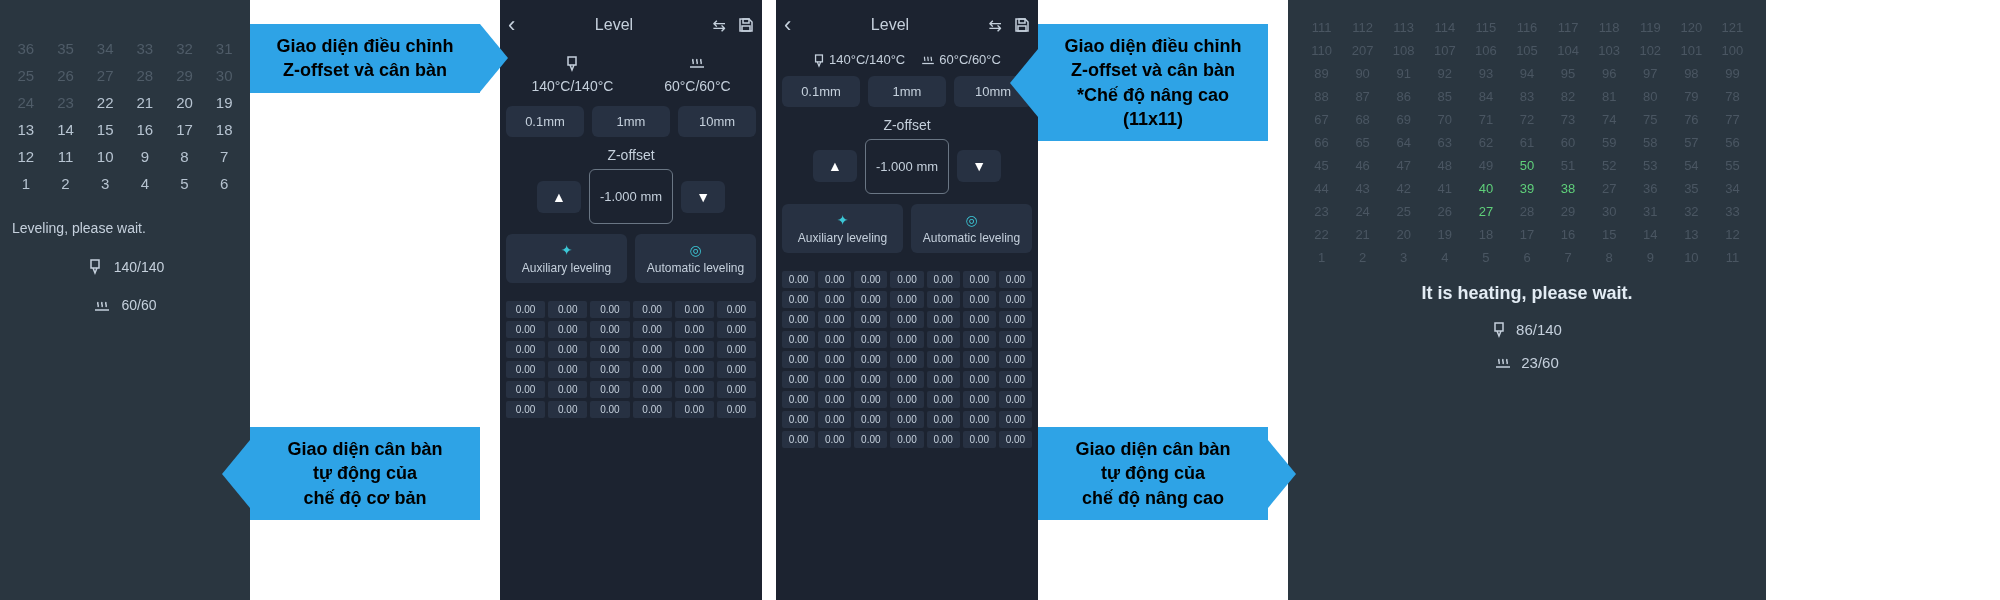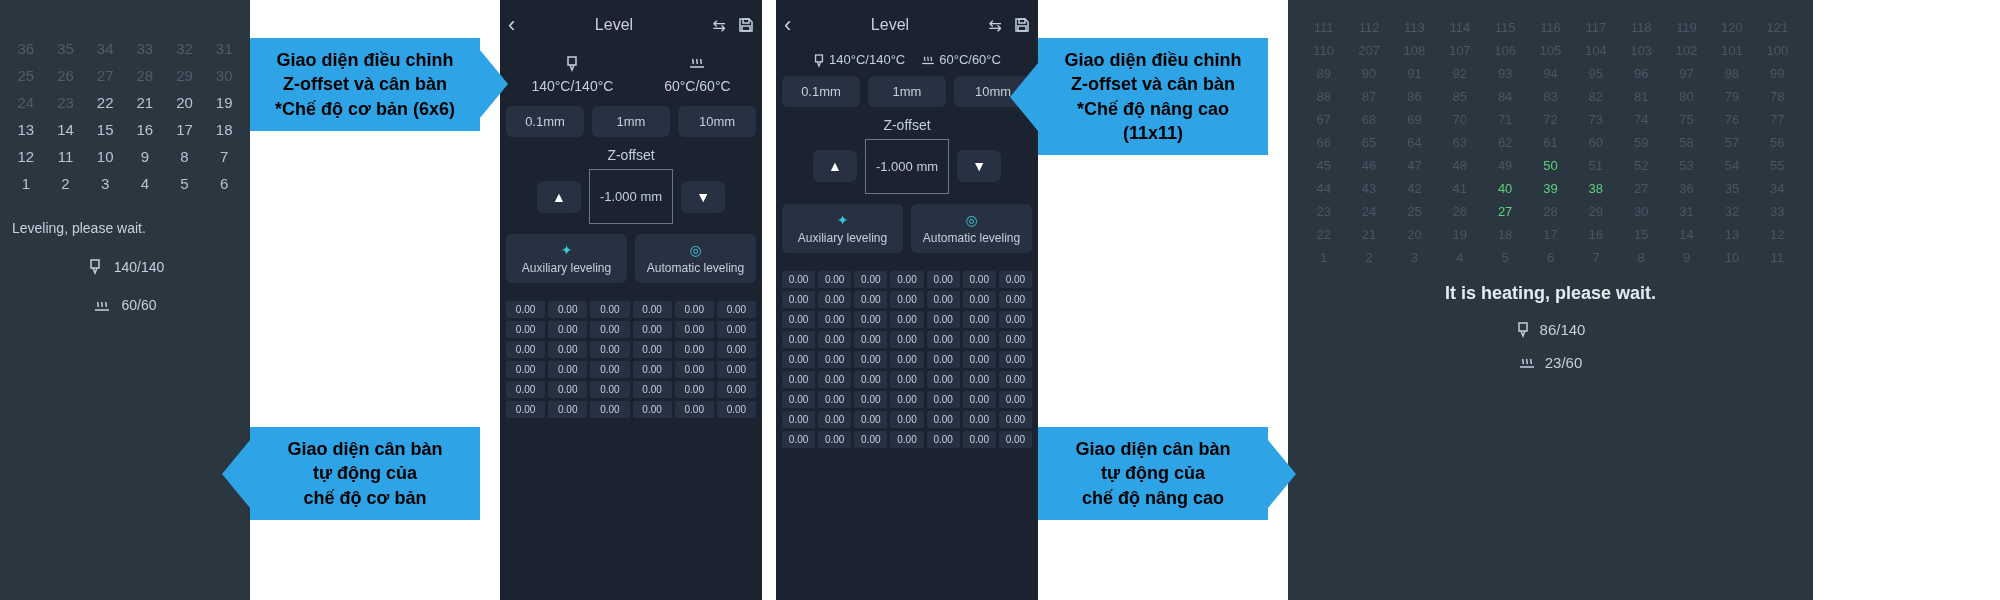--- a/index.html
+++ b/index.html
@@ -23,21 +23,21 @@
   
   #panelA { width: 250px; padding: 16px 12px; }
   .gridA { display: grid; grid-template-columns: repeat(6,1fr); gap: 10px 12px; margin-top: 24px; }
   .cellA { font-size: 15px; text-align: center; color: #4f5c68; }
   .cellA.done { color: #b7c4d1; }
   .statusA { text-align: left; margin-top: 28px; font-size: 14px; color:#c5d0dc;}
   .tempRowA { display:flex; align-items:center; justify-content:center; gap:10px; margin-top:22px; font-size:14px;}
   .tempRowA .ico { width:18px; text-align:center; }
 
   
-  .callcol { width: 250px; background:#fff; display:flex; flex-direction:column; justify-content:space-between; padding: 38px 0 80px 0;}
+  .callcol { width: 250px; background:#fff; display:flex; flex-direction:column; justify-content:space-between; padding: 24px 0 80px 0;}
   .callout { position:relative; background:#2ea3e6; color:#000; font-size:18px; font-weight:600; line-height:1.35; padding:10px 14px; width: 230px; text-align:center;}
   .callout .sub { font-weight:600; }
   .arrow-right::after {
     content:""; position:absolute; right:-28px; top:50%; transform:translateY(-50%);
     border-left:28px solid #2ea3e6; border-top:34px solid transparent; border-bottom:34px solid transparent;
   }
   .arrow-left::after {
     content:""; position:absolute; left:-28px; top:50%; transform:translateY(-50%);
     border-right:28px solid #2ea3e6; border-top:34px solid transparent; border-bottom:34px solid transparent;
   }
@@ -51,31 +51,31 @@
   .temp-pair { display:flex; justify-content:space-around; margin:6px 0 12px;}
   .temp-block { text-align:center; font-size:14px; }
   .temp-block .ico { display:block; margin-bottom:6px; font-size:16px;}
   .temp-inline { display:flex; gap:16px; justify-content:center; font-size:13px; margin:4px 0 8px; align-items:center;}
   .temp-inline .ico{margin-right:4px;}
   .step-row { display:flex; gap:8px; margin-bottom:8px;}
   .step-btn { flex:1; background:#273142; color:#c5d0dc; text-align:center; padding:8px 0; border-radius:6px; font-size:13px; cursor:pointer;}
   .z-label { text-align:center; font-size:14px; margin:2px 0 6px;}
   .z-row { display:flex; gap:8px; align-items:center; justify-content:center; margin-bottom:10px;}
   .z-row .arrow { background:#273142; color:#fff; width:44px; height:32px; display:flex; align-items:center; justify-content:center; border-radius:6px; cursor:pointer; font-size:14px;}
-  .z-row .zval { border:1px solid #6a7684; padding:19px 10px; border-radius:0; font-size:13px;}
+  .z-row .zval { border:1px solid #6a7684; padding:19px 10px; border-radius:6px; font-size:13px;}
   .lvl-row { display:flex; gap:8px; margin-bottom:8px;}
   .lvl-btn { flex:1; background:#273142; color:#c5d0dc; text-align:center; padding:8px 4px; border-radius:6px; font-size:12px; cursor:pointer;}
   .lvl-btn .ico { display:block; color:#3cc7d6; margin-bottom:3px; font-size:14px;}
   .mesh { display:grid; gap:3px;margin-top:10px;}
   .mesh6 { grid-template-columns: repeat(6,1fr);} 
   .mesh7 { grid-template-columns: repeat(7,1fr);} 
   .mesh .mc { background:#273142; color:#c5d0dc; font-size:10px; text-align:center; padding:3px 0; border-radius:2px;}
 
   
-  #panelF { width: 525px; padding: 20px 18px 16px; }
+  #panelF { width: 478px; padding: 20px 18px 16px; }
   .gridF { display:grid; grid-template-columns: repeat(11,1fr); gap:8px 10px; }
   .cellF { font-size:13px; text-align:center; color:#4a5662;}
   .cellF.green { color:#5fd07a; }
   .statusF { text-align:center; margin-top:18px; font-size:18px; font-weight:600; color:#e3ecf4;}
   .tempRowF { display:flex; align-items:center; justify-content:center; gap:10px; margin-top:16px; font-size:15px;}
 
   svg { display:inline-block; vertical-align:middle; }
 </style>
 </head>
 <body>
@@ -133,21 +133,20 @@
           <line x1="1" y1="9" x2="15" y2="9"></line>
         </svg></span>
     <span>60/60</span>
   </div>
 </div>
 
 <div class="callcol">
   <div class="callout arrow-right">
     <div>Giao diện điều chỉnh</div>
     <div>Z-offset và cân bàn</div>
-    <div class="sub">*Chế độ cơ bản (6x6)</div>
   </div>
   <div class="callout arrow-left">
     <div>Giao diện cân bàn</div>
     <div>tự động của</div>
     <div>chế độ cơ bản</div>
   </div>
 </div>
 
 <div class="panel phone-panel phone" id="phone1">
   <div class="ph-header">

